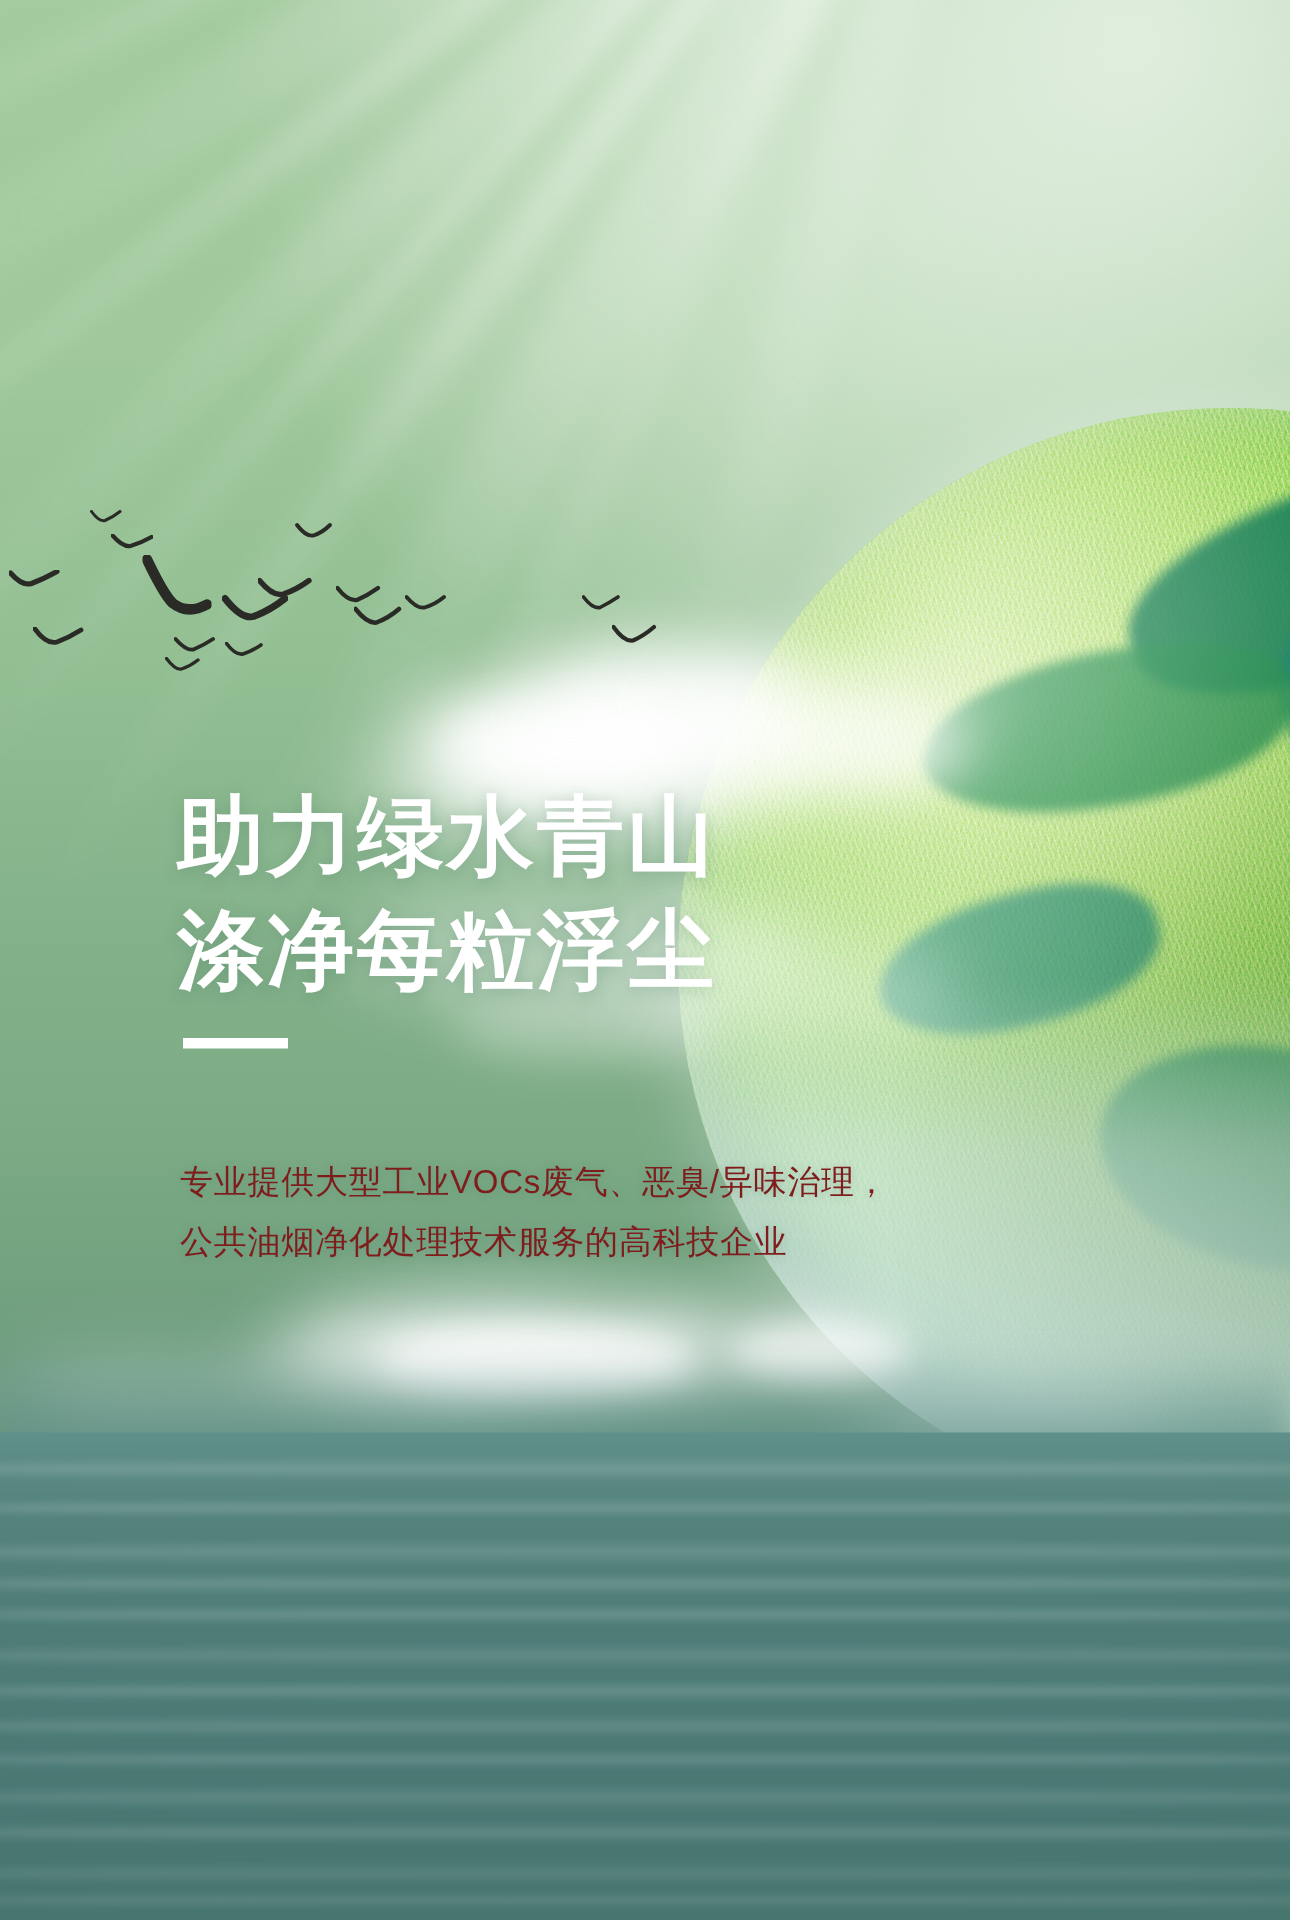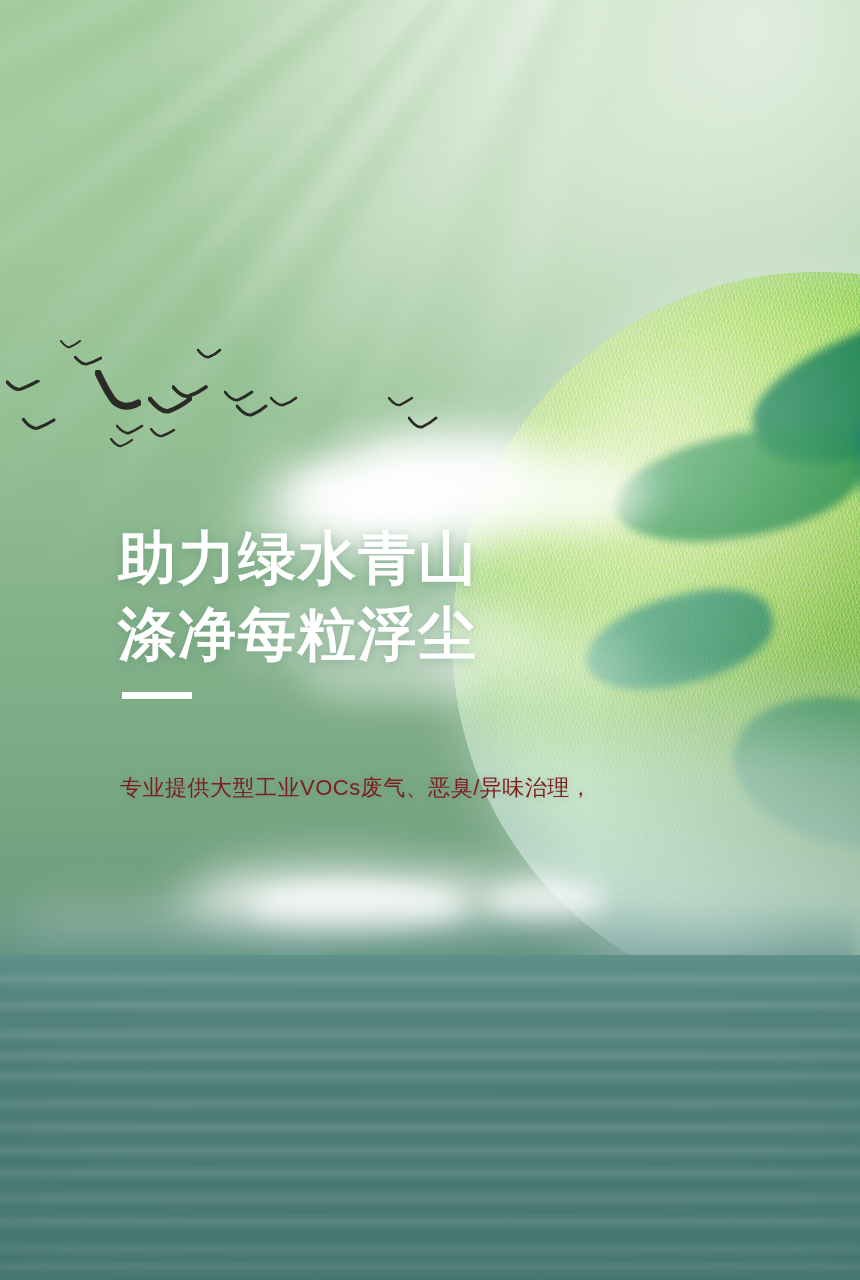--- a/index.html
+++ b/index.html
@@ -324,15 +324,15 @@
     <div class="ripple" style="top:236px; height:15px; opacity:.24;"></div>
     <div class="ripple" style="top:262px; height:10px; opacity:.36;"></div>
     <div class="ripple" style="top:288px; height:12px; opacity:.22;"></div>
     <div class="ripple" style="top:308px; height:8px;  opacity:.30;"></div>
   </div>
 
   <div class="headline"><span>助力绿水青山</span><br><span>涤净每粒浮尘</span></div>
 
   <div class="divider"></div>
 
-  <div class="subtitle"><span>专业提供大型工业VOCs废气、恶臭/异味治理，</span><br></div>
+  <div class="subtitle"><span>专业提供大型工业VOCs废气、恶臭/异味治理，</span><br><span>公共油烟净化处理技术服务的高科技企业</span></div>
 
 </div>
 
 </body></html>

